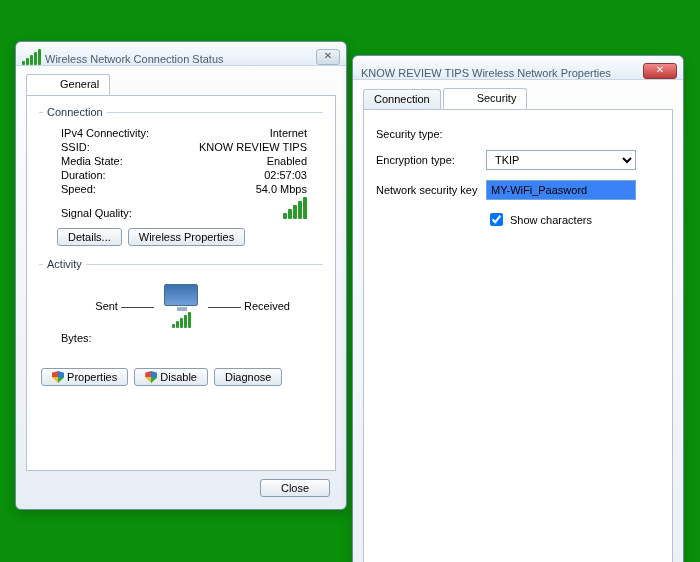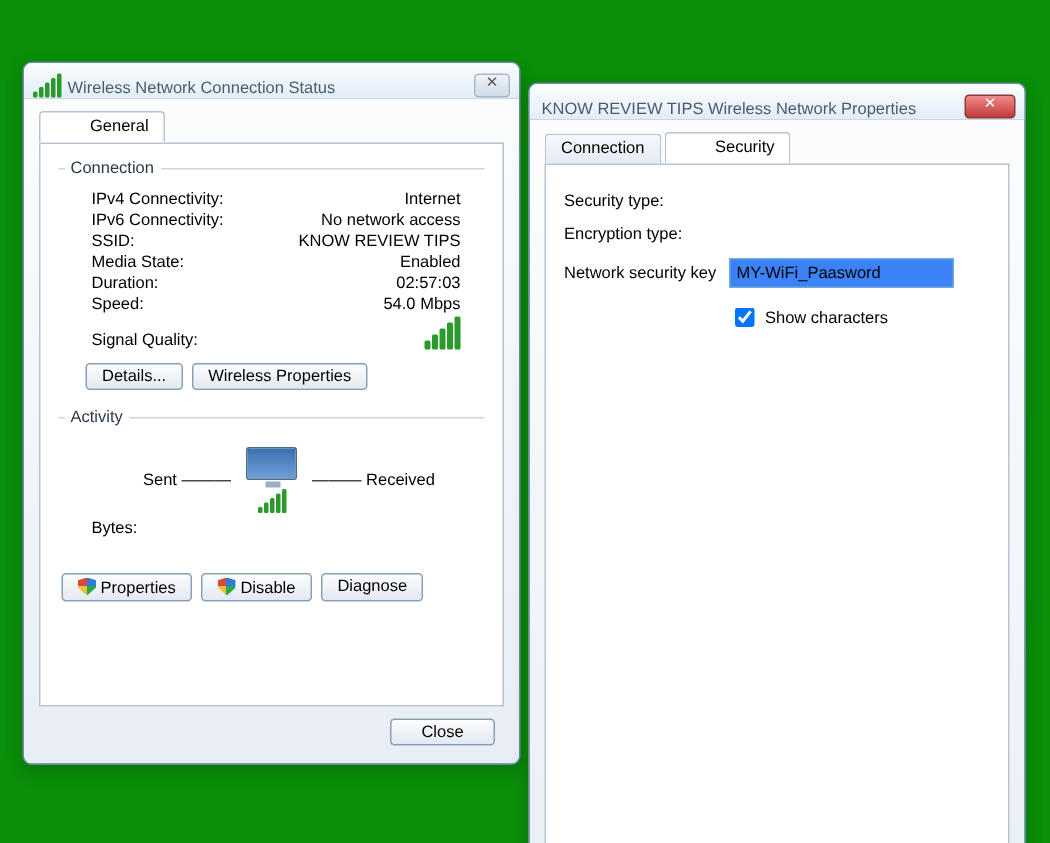--- a/index.html
+++ b/index.html
@@ -142,24 +142,20 @@
       <div class="tab active">General</div>
     </div>
     <div class="tabpane" style="height:376px;">
       <fieldset class="group">
         <legend>Connection</legend>
         <div class="row">
             <span>IPv4 Connectivity:</span>
             <span>Internet</span>
           </div>
         <div class="row">
-            <span>IPv6 Connectivity:</span>
-            <span>No network access</span>
-          </div>
-        <div class="row">
             <span>SSID:</span>
             <span>KNOW REVIEW TIPS</span>
           </div>
         <div class="row">
             <span>Media State:</span>
             <span>Enabled</span>
           </div>
         <div class="row">
             <span>Duration:</span>
             <span>02:57:03</span>
@@ -228,20 +224,23 @@
       <div class="tab">Connection</div>
       <div class="tab active">Security</div>
     </div>
     <div class="tabpane" style="height:513px;">
       <div style="height:8px"></div>
       <div class="formrow">
         <label>Security type:</label>
       </div>
       <div class="formrow">
         <label>Encryption type:</label>
+        <select class="win ctl">
+          <option>TKIP</option>
+        </select>
       </div>
       <div class="formrow">
         <label>Network security key</label>
         <input type="text" class="win ctl hl" value="MY-WiFi_Paasword" style="">
       </div>
       <div class="formrow">
         <label></label>
         <div class="checkbox">
           <input type="checkbox" checked="" style="">
           <span>Show characters</span>

